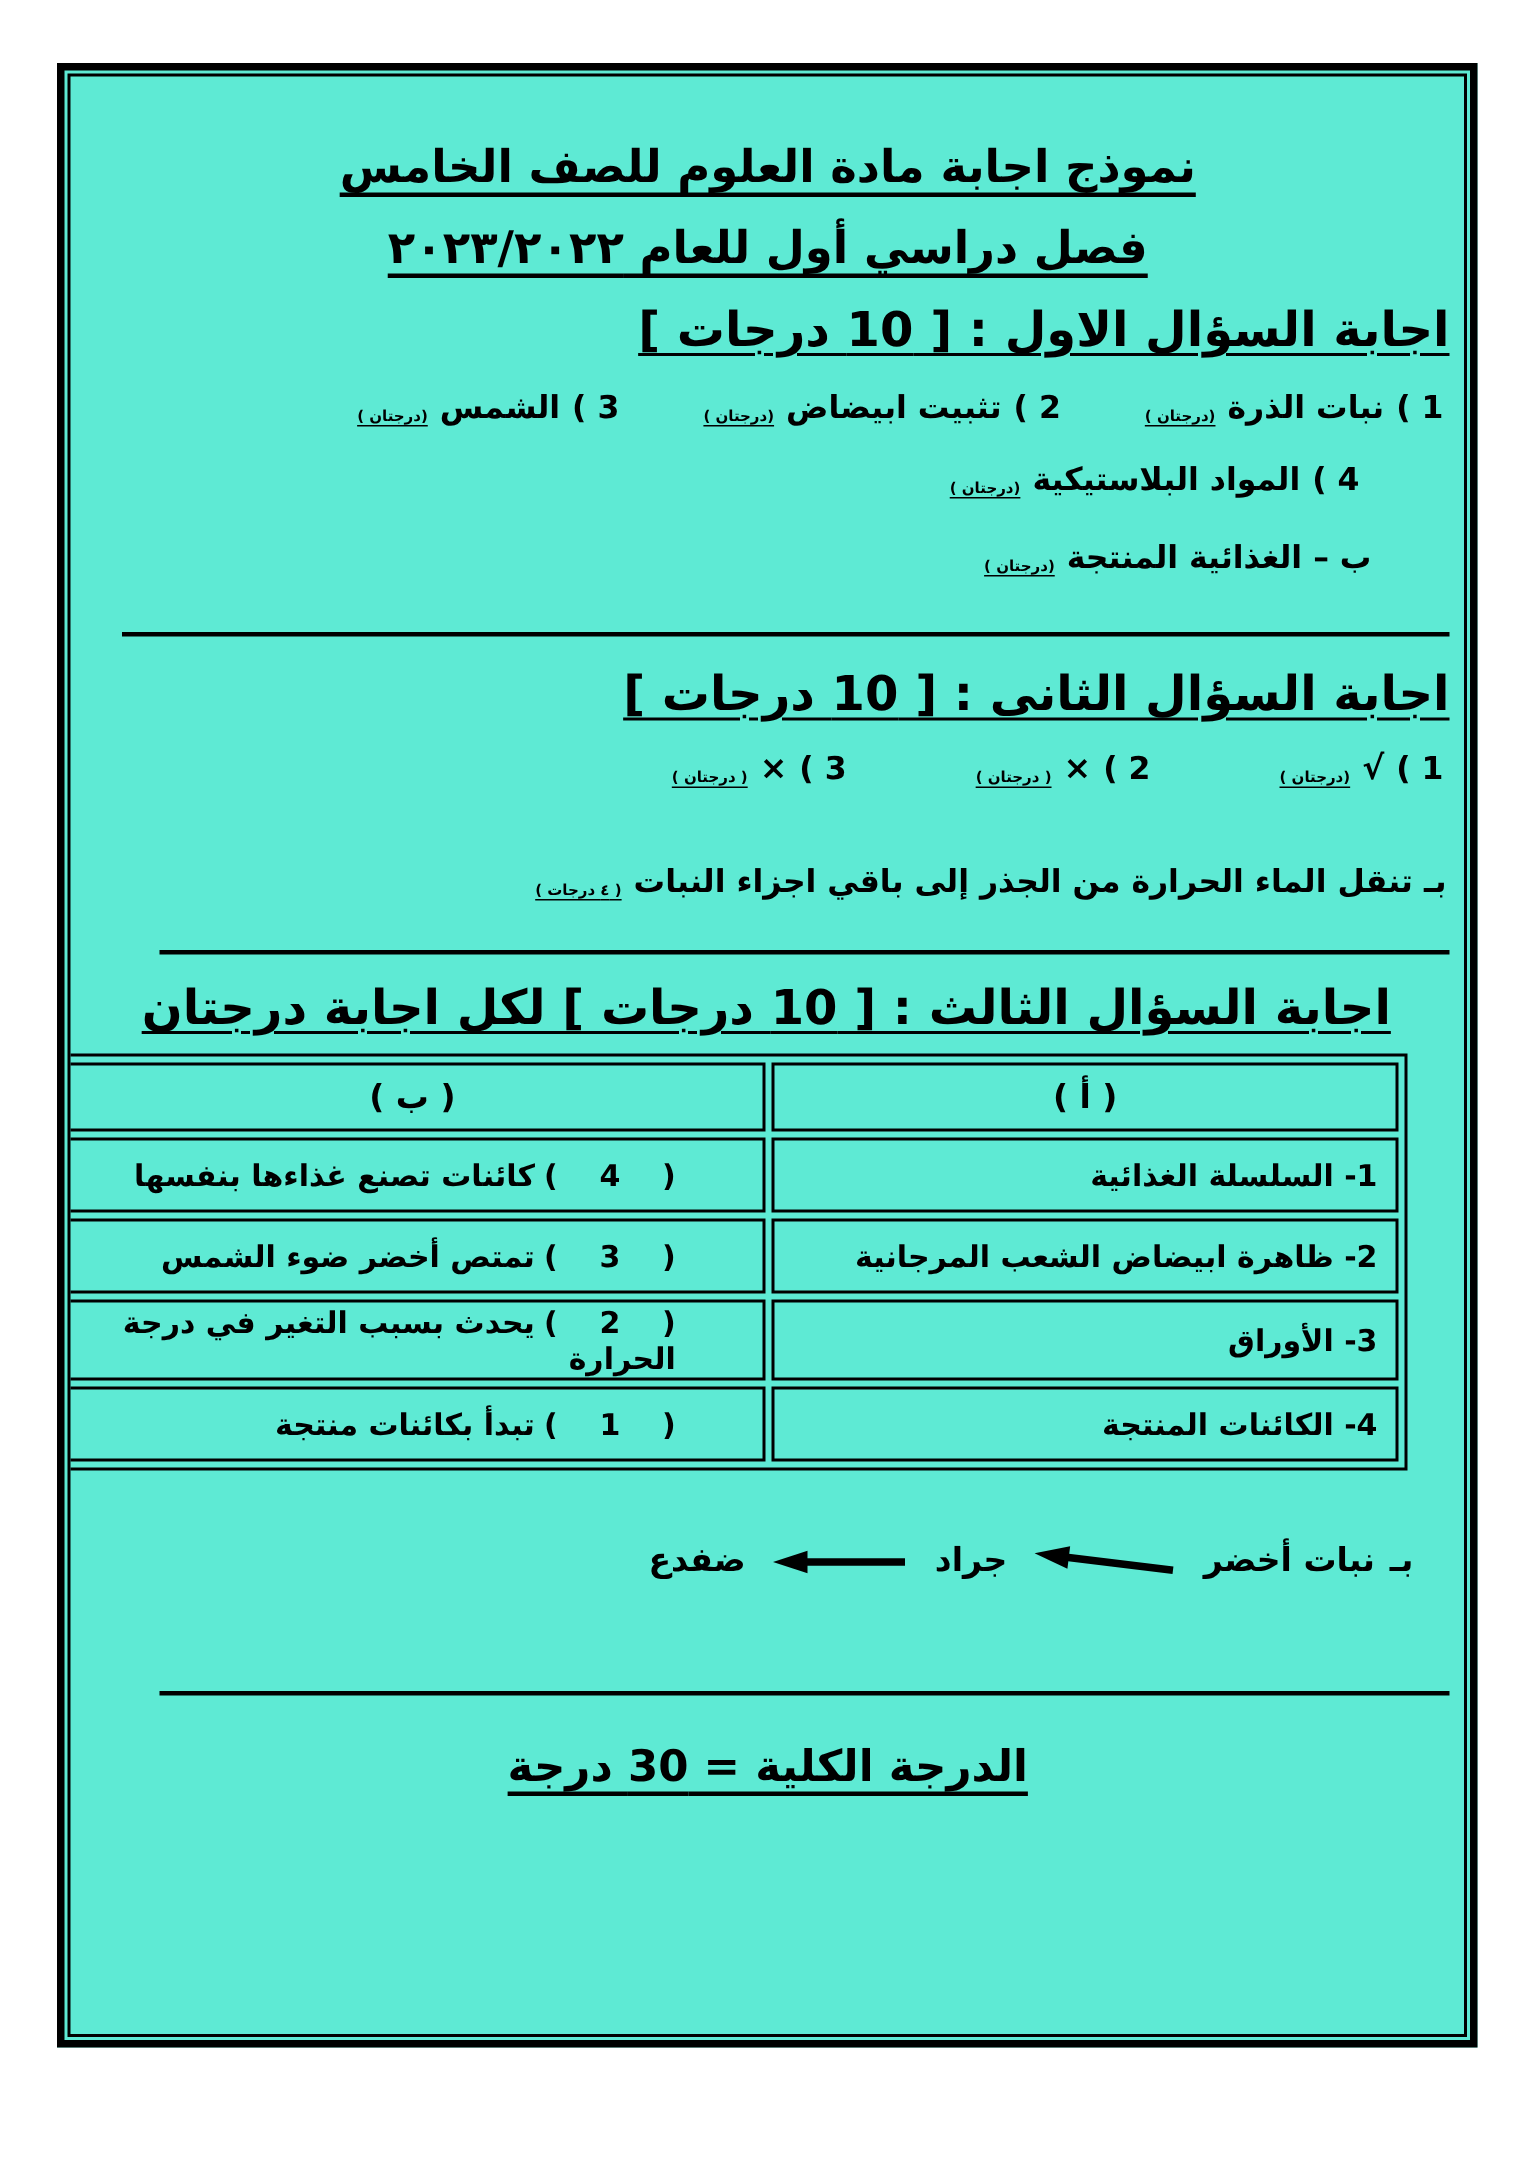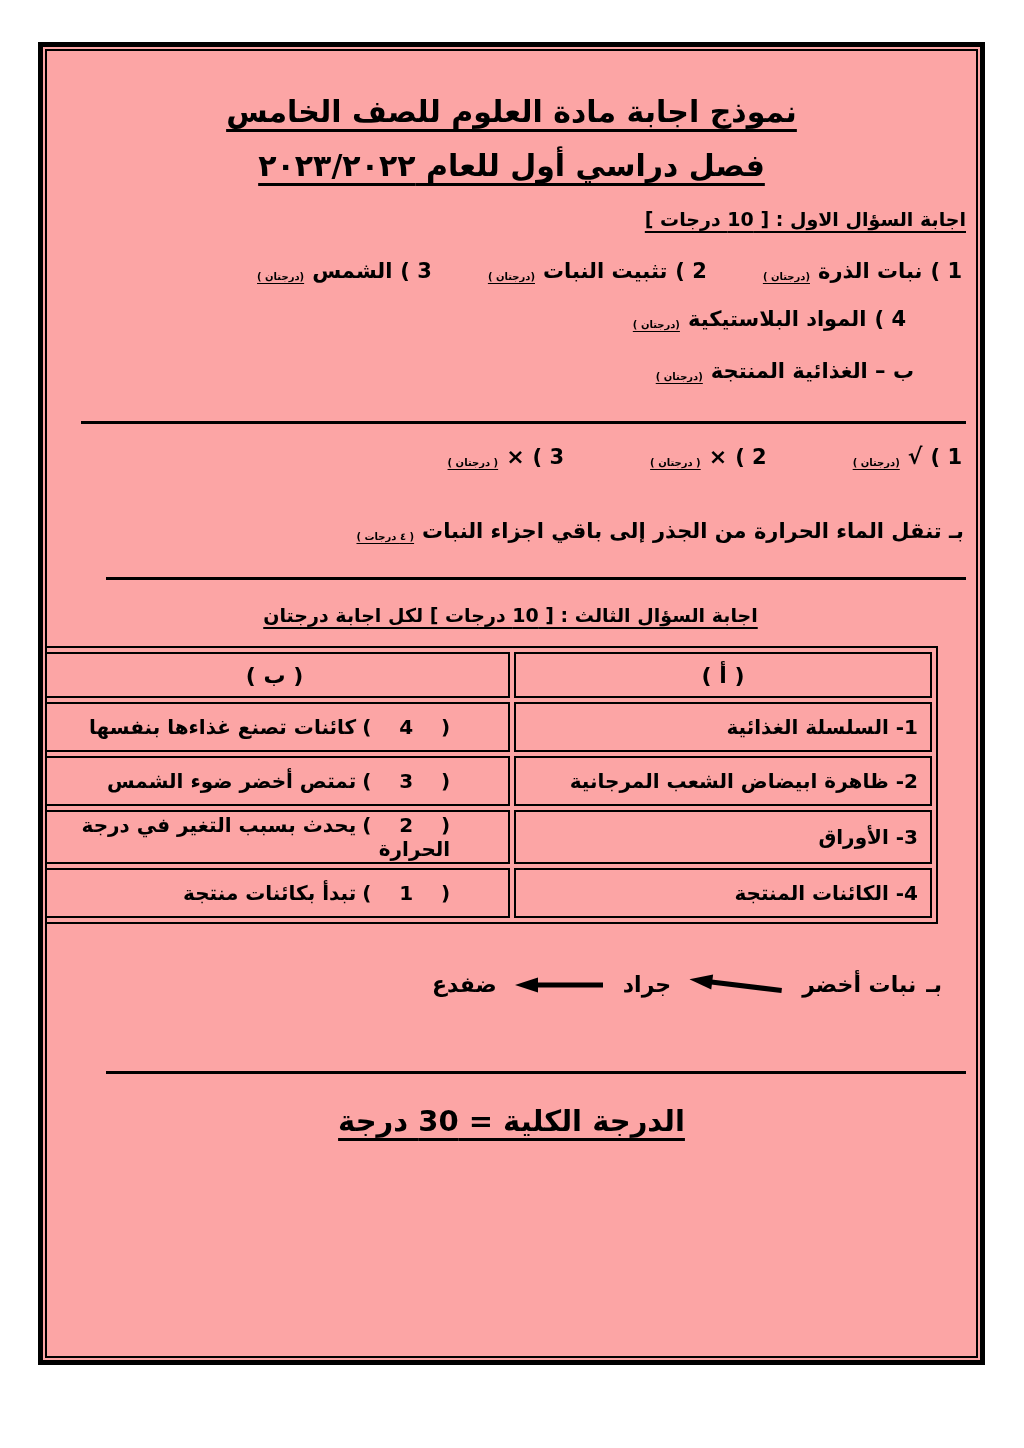--- a/index.html
+++ b/index.html
@@ -11,39 +11,39 @@
     position:relative;
     direction:rtl;
     overflow:hidden;
   }
   .frame{
     position:absolute;
     left:38px;top:42px;
     width:947px;height:1323px;
     border:5px solid #000;
     box-sizing:border-box;
-    background:#fca5a5;
+    background:#5eead4;
   }
   .frame-inner{
     position:absolute;
     inset:2px;
     border:2px solid #000;
     box-sizing:border-box;
     padding:0 8px;
     overflow:hidden;
   }
   .title-block{text-align:center;margin-top:34px;}
   .title-line{
     font-size:30px;font-weight:bold;line-height:54px;
     text-decoration:underline;
     text-underline-offset:7px;
     text-decoration-thickness:3px;
   }
   .sec-heading{
-    font-size:19px;font-weight:bold;line-height:36px;
+    font-size:32px;font-weight:bold;line-height:36px;
     text-align:right;padding-right:2px;
     text-decoration:underline;
     text-underline-offset:5px;
     text-decoration-thickness:2px;
   }
   .h1m{margin-top:8px;}
   .h2m{margin-top:20px;}
   .h3m{margin-top:17px;text-align:center;}
   .ans-row{
     display:flex;flex-direction:row;align-items:baseline;
@@ -118,21 +118,21 @@
     <div class="sec-heading h1m">اجابة السؤال الاول : [ 10 درجات ]</div>
 
     <div class="ans-row row1">
       <span class="ans-item">
         <span class="num">1 )</span>
         <span class="txt">نبات الذرة</span>
         <span class="mark">(درجتان )</span>
       </span>
       <span class="ans-item">
         <span class="num">2 )</span>
-        <span class="txt">تثبيت النبات</span>
+        <span class="txt">تثبيت ابيضاض</span>
         <span class="mark">(درجتان )</span>
       </span>
       <span class="ans-item">
         <span class="num">3 )</span>
         <span class="txt">الشمس</span>
         <span class="mark">(درجتان )</span>
       </span>
     </div>
 
     <div class="single-line l4">
@@ -141,20 +141,21 @@
       <span class="mark">(درجتان )</span>
     </div>
 
     <div class="single-line lb1">
       <span class="txt">ب – الغذائية المنتجة</span>
       <span class="mark">(درجتان )</span>
     </div>
 
     <div class="divider d1"></div>
 
+    <div class="sec-heading h2m">اجابة السؤال الثانى : [ 10 درجات ]</div>
 
     <div class="ans-row row2">
       <span class="ans-item">
         <span class="num">1 )</span>
         <span class="sym">√</span>
         <span class="mark">(درجتان )</span>
       </span>
       <span class="ans-item">
         <span class="num">2 )</span>
         <span class="sym">×</span>

